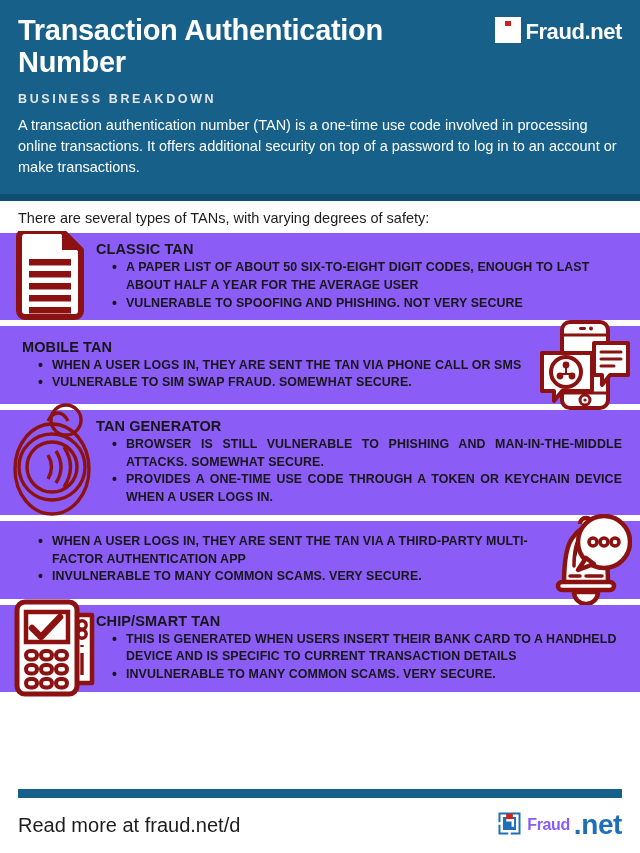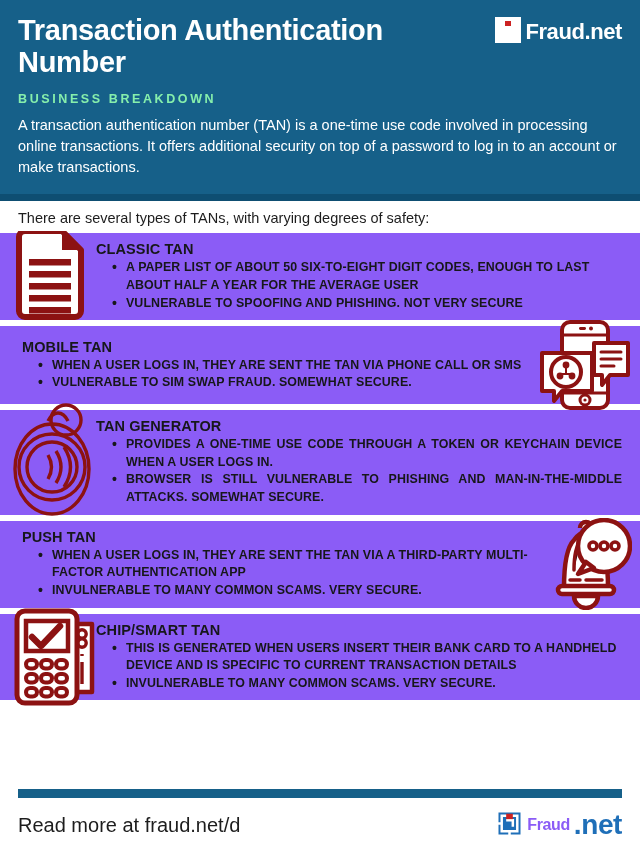--- a/index.html
+++ b/index.html
@@ -39,21 +39,21 @@
     flex-shrink: 0;
   }
   .brand-head-text {
     color: #ffffff;
     font-size: 22px;
     font-weight: bold;
     letter-spacing: -0.4px;
     white-space: nowrap;
   }
   .eyebrow {
-    color: #86efac;
+    color: #e5e5e5;
     font-size: 12.5px;
     font-weight: bold;
     letter-spacing: 2.6px;
     margin-top: 13px;
   }
   .header-desc {
     color: #ffffff;
     font-size: 14.5px;
     line-height: 1.46;
     margin-top: 9px;
@@ -256,22 +256,22 @@
       </g>
     </svg>
   </div>
 </div>
 
 <div class="section">
   <div class="band icon-left">
     <div class="sec-body">
       <div class="sec-title">TAN GENERATOR</div>
       <ul class="bullets">
+        <li class="justify">BROWSER IS STILL VULNERABLE TO PHISHING AND MAN-IN-THE-MIDDLE ATTACKS. SOMEWHAT SECURE.</li>
         <li class="justify">PROVIDES A ONE-TIME USE CODE THROUGH A TOKEN OR KEYCHAIN DEVICE WHEN A USER LOGS IN.</li>
-        <li class="justify">BROWSER IS STILL VULNERABLE TO PHISHING AND MAN-IN-THE-MIDDLE ATTACKS. SOMEWHAT SECURE.</li>
       </ul>
     </div>
   </div>
   <div class="icon-slot left">
     <svg width="84" height="118" viewBox="0 0 84 118" aria-hidden="true">
       <g fill="none" stroke="#8c1212" stroke-width="3.4">
         <circle cx="54" cy="17" r="15"></circle>
         <path d="M36 18 q4 -8 10 -8 q6 0 10 8"></path>
         <ellipse cx="40" cy="66" rx="37" ry="45"></ellipse>
         <circle cx="40" cy="64" r="33"></circle>
@@ -280,21 +280,20 @@
         <path d="M44 48 q10 16 0 32"></path>
         <path d="M52 44 q13 20 0 40"></path>
       </g>
     </svg>
   </div>
 </div>
 
 <div class="section">
   <div class="band icon-right">
     <div class="sec-body">
-      <div class="sec-title">PUSH TAN</div>
       <ul class="bullets">
         <li>WHEN A USER LOGS IN, THEY ARE SENT THE TAN VIA A THIRD-PARTY MULTI-FACTOR AUTHENTICATION APP</li>
         <li>INVULNERABLE TO MANY COMMON SCAMS. VERY SECURE.</li>
       </ul>
     </div>
   </div>
   <div class="icon-slot right">
     <svg width="96" height="92" viewBox="0 0 96 92" aria-hidden="true">
 
       <path d="M44 10 a6 6 0 0 1 12 0 M28 70 q0 -38 10 -48 q6 -8 12 -8 q6 0 12 8 q10 10 10 48 Z" fill="#ffffff" stroke="#8c1212" stroke-width="4.5" stroke-linejoin="round"></path>

